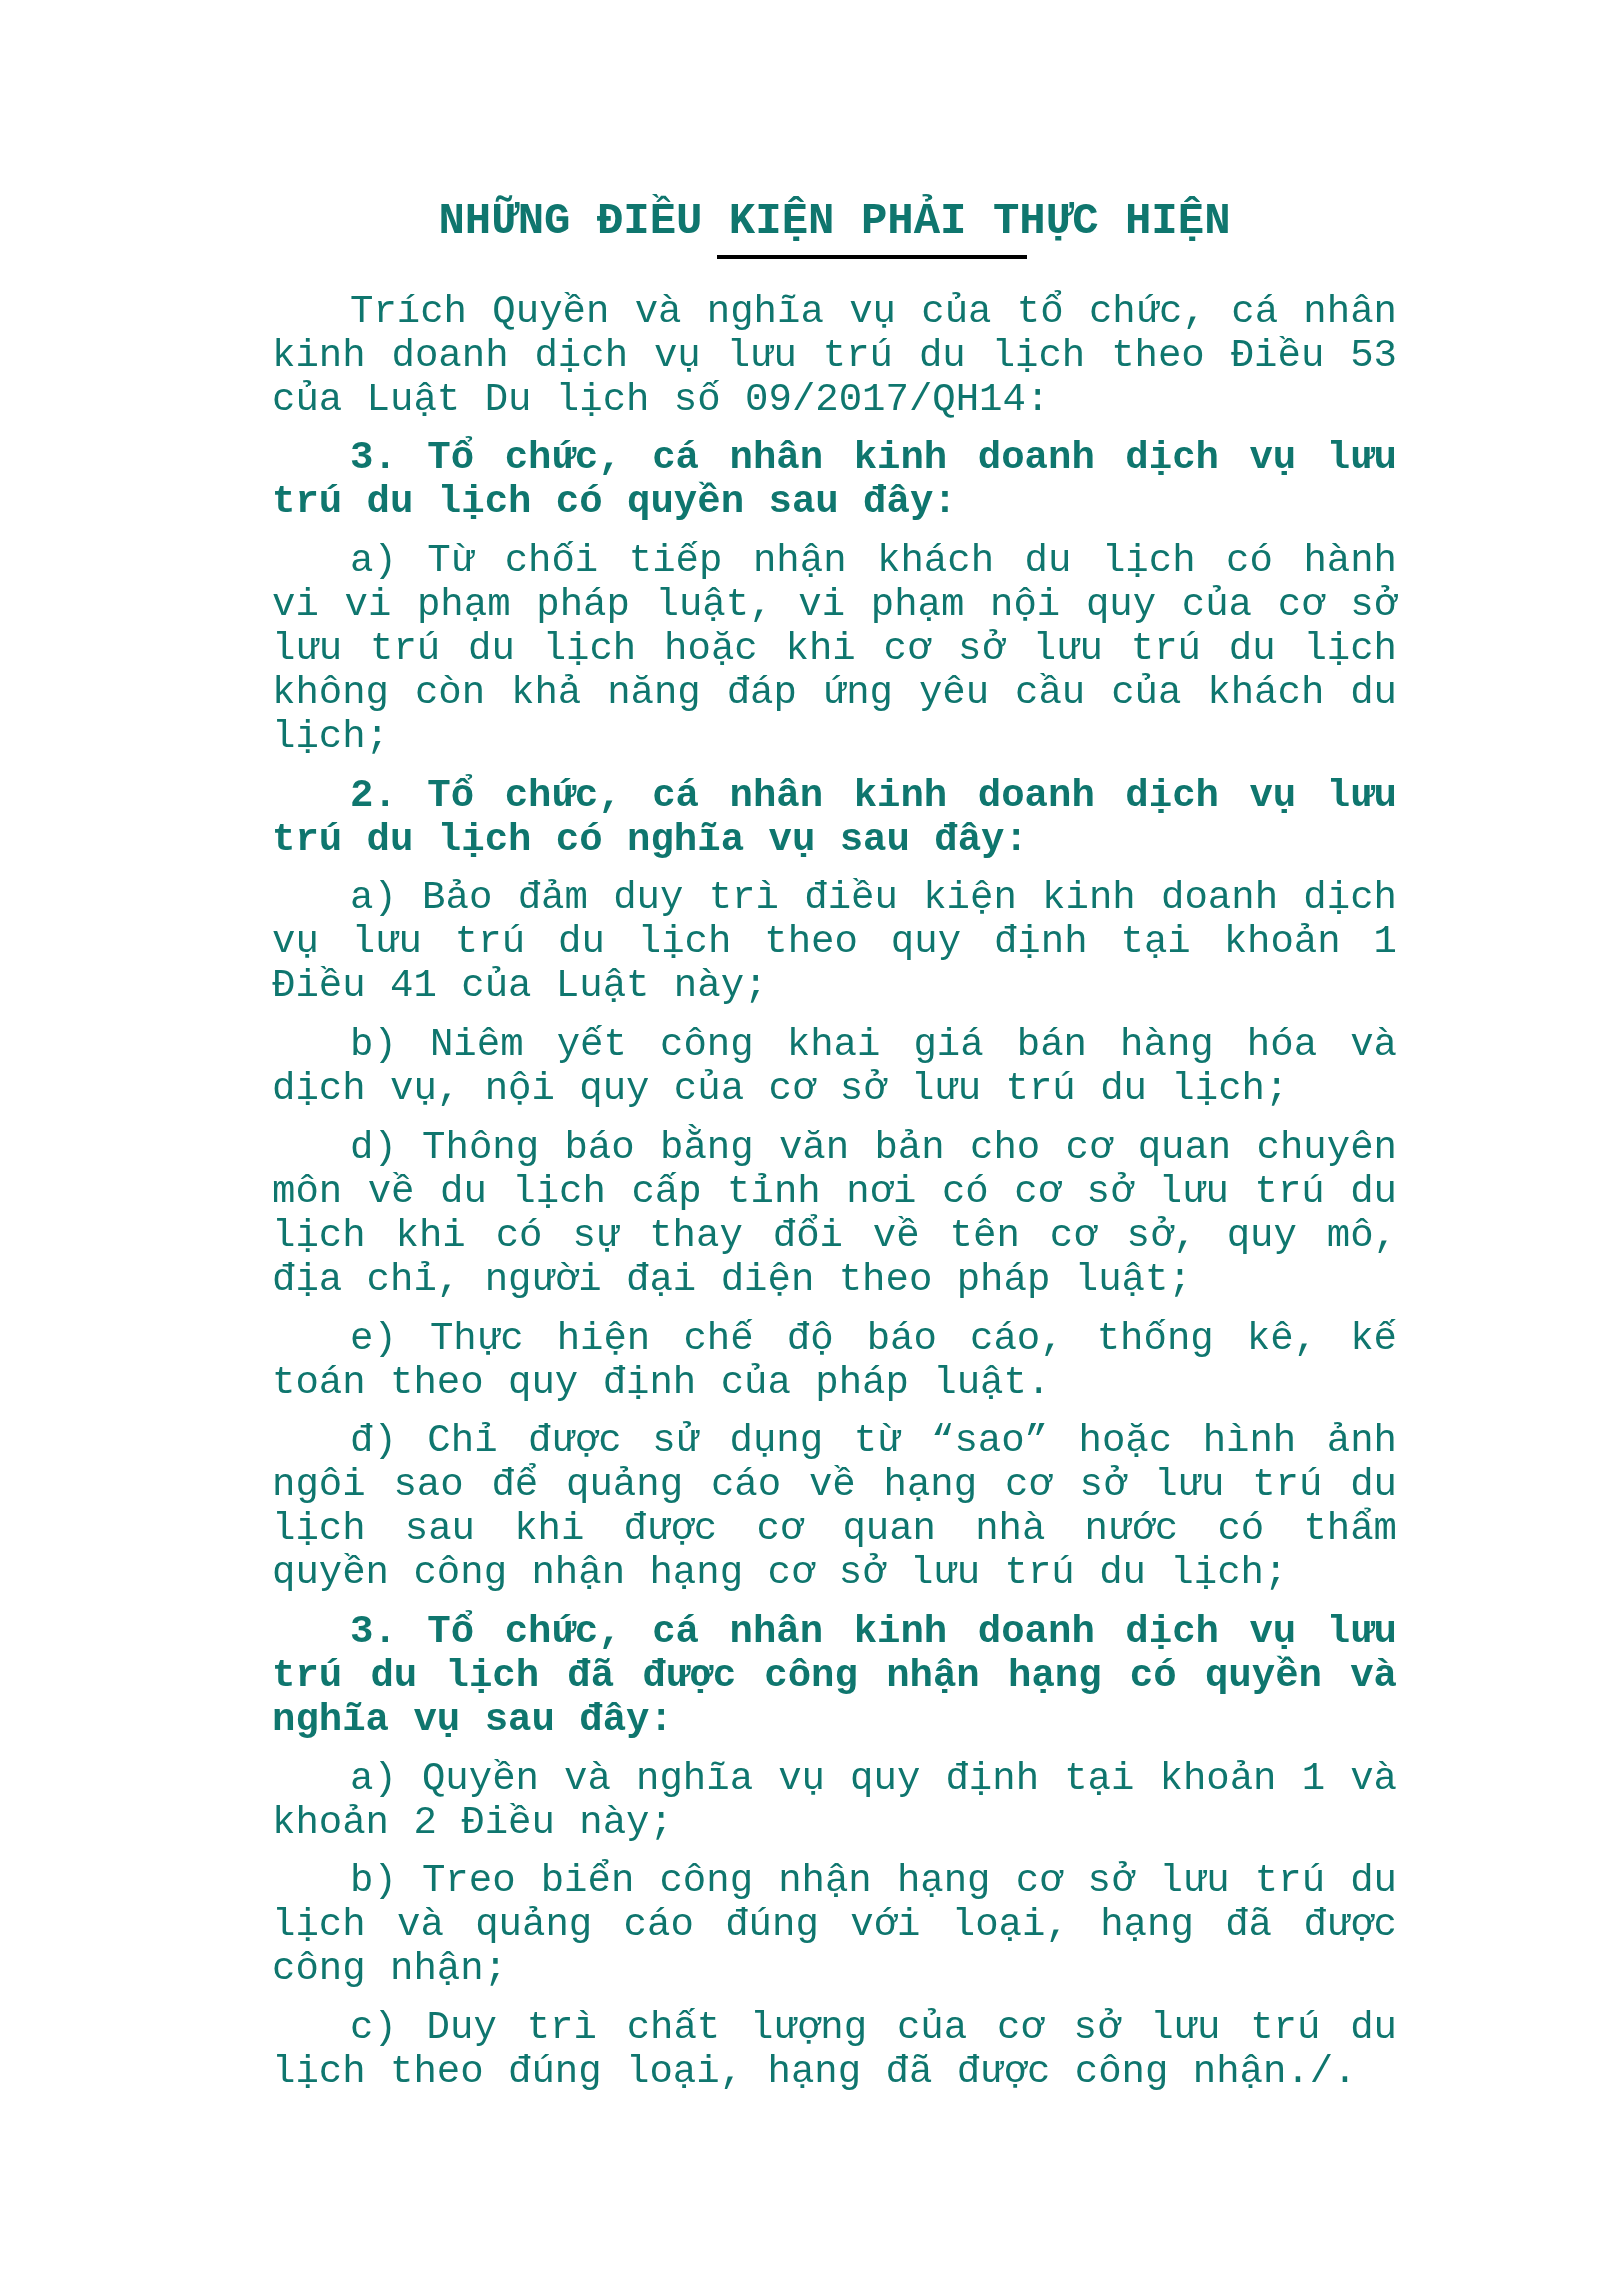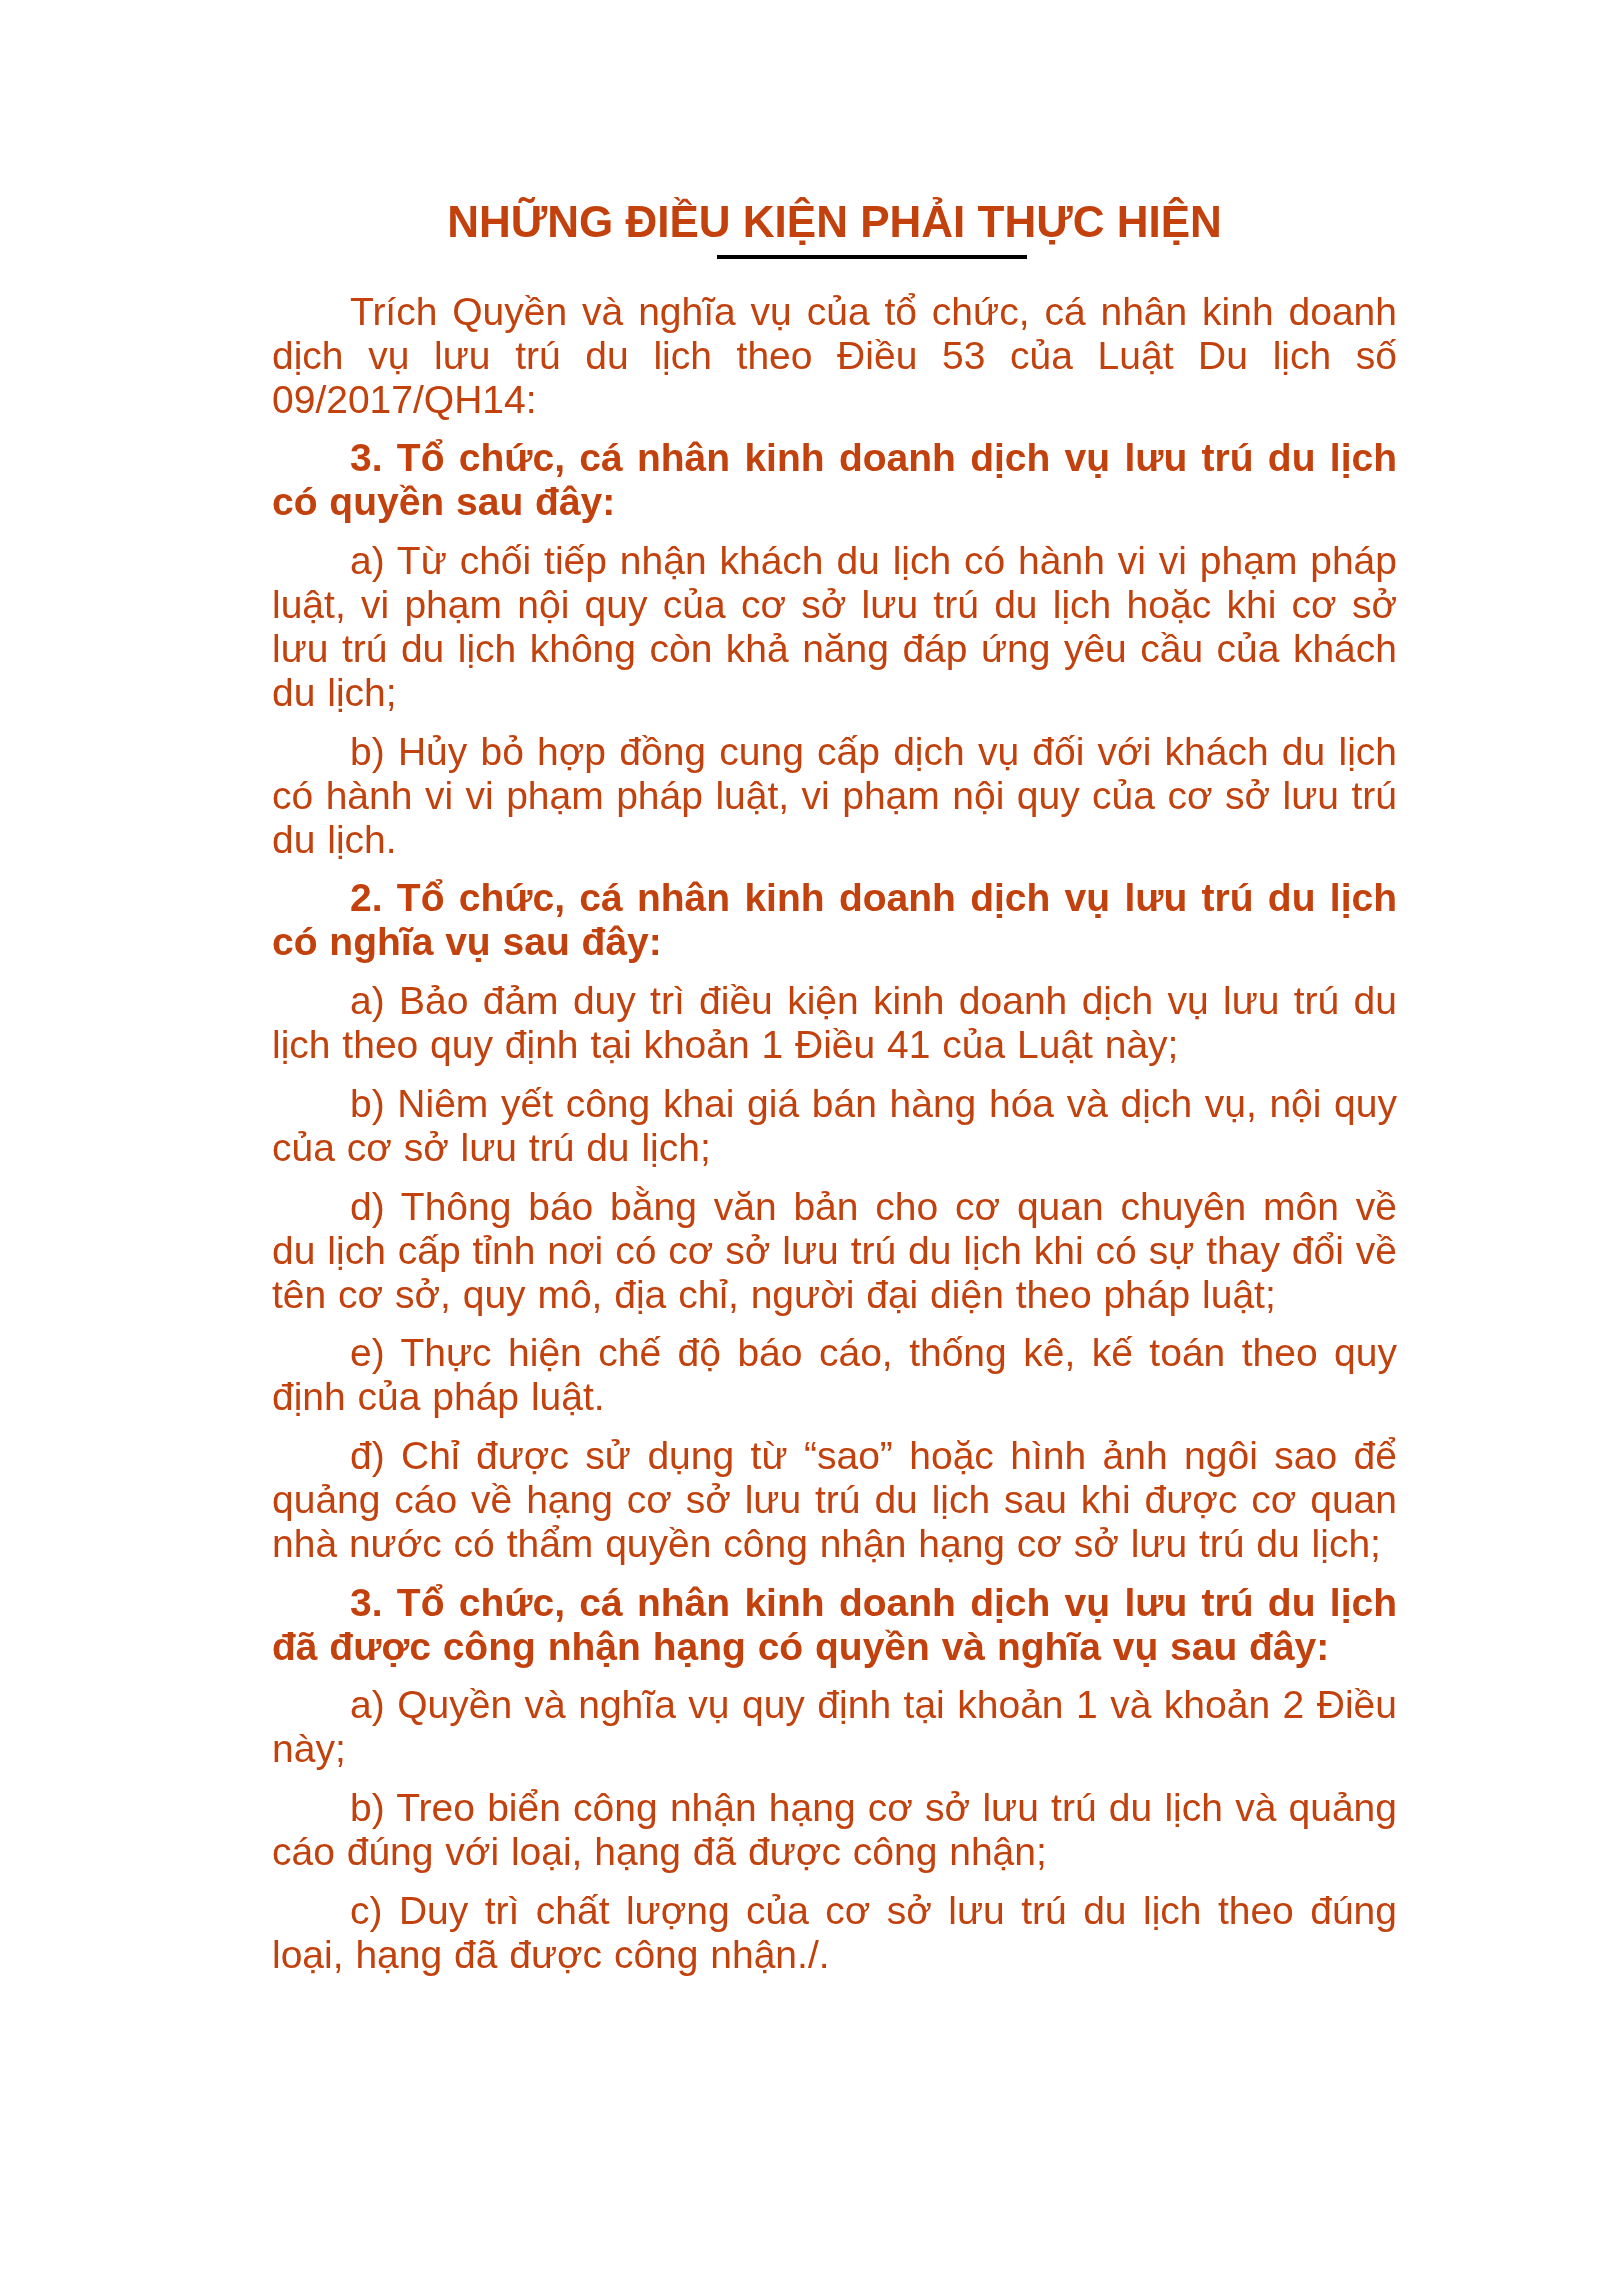--- a/index.html
+++ b/index.html
@@ -5,22 +5,22 @@
   html, body {
     margin: 0;
     padding: 0;
     background: #ffffff;
   }
   .page {
     position: relative;
     width: 1490px;
     height: 2293px;
     background: #ffffff;
-    color: #c2410c;
-    font-family: Liberation Sans, sans-serif;
+    color: #0f766e;
+    font-family: Liberation Mono, monospace;
     overflow: hidden;
   }
   .content {
     position: absolute;
     left: 272px;
     top: 196px;
     width: 1125px;
   }
   .doc-title {
     text-align: center;
@@ -59,21 +59,20 @@
 <div class="page">
   <div class="content">
 
     <div class="doc-title">NHỮNG ĐIỀU KIỆN PHẢI THỰC HIỆN</div>
     <div class="title-underline"></div>
 
     <p class="para intro">Trích Quyền và nghĩa vụ của tổ chức, cá nhân kinh doanh dịch vụ lưu trú du lịch theo Điều 53 của Luật Du lịch số 09/2017/QH14:</p>
 
     <p class="para heading">3. Tổ chức, cá nhân kinh doanh dịch vụ lưu trú du lịch có quyền sau đây:</p>
     <p class="para">a) Từ chối tiếp nhận khách du lịch có hành vi vi phạm pháp luật, vi phạm nội quy của cơ sở lưu trú du lịch hoặc khi cơ sở lưu trú du lịch không còn khả năng đáp ứng yêu cầu của khách du lịch;</p>
-    <p class="para">b) Hủy bỏ hợp đồng cung cấp dịch vụ đối với khách du lịch có hành vi vi phạm pháp luật, vi phạm nội quy của cơ sở lưu trú du lịch.</p>
 
     <p class="para heading">2. Tổ chức, cá nhân kinh doanh dịch vụ lưu trú du lịch có nghĩa vụ sau đây:</p>
     <p class="para">a) Bảo đảm duy trì điều kiện kinh doanh dịch vụ lưu trú du lịch theo quy định tại khoản 1 Điều 41 của Luật này;</p>
     <p class="para">b) Niêm yết công khai giá bán hàng hóa và dịch vụ, nội quy của cơ sở lưu trú du lịch;</p>
     <p class="para">d) Thông báo bằng văn bản cho cơ quan chuyên môn về du lịch cấp tỉnh nơi có cơ sở lưu trú du lịch khi có sự thay đổi về tên cơ sở, quy mô, địa chỉ, người đại diện theo pháp luật;</p>
     <p class="para">e) Thực hiện chế độ báo cáo, thống kê, kế toán theo quy định của pháp luật.</p>
     <p class="para">đ) Chỉ được sử dụng từ “sao” hoặc hình ảnh ngôi sao để quảng cáo về hạng cơ sở lưu trú du lịch sau khi được cơ quan nhà nước có thẩm quyền công nhận hạng cơ sở lưu trú du lịch;</p>
 
     <p class="para heading">3. Tổ chức, cá nhân kinh doanh dịch vụ lưu trú du lịch đã được công nhận hạng có quyền và nghĩa vụ sau đây:</p>
     <p class="para">a) Quyền và nghĩa vụ quy định tại khoản 1 và khoản 2 Điều này;</p>

